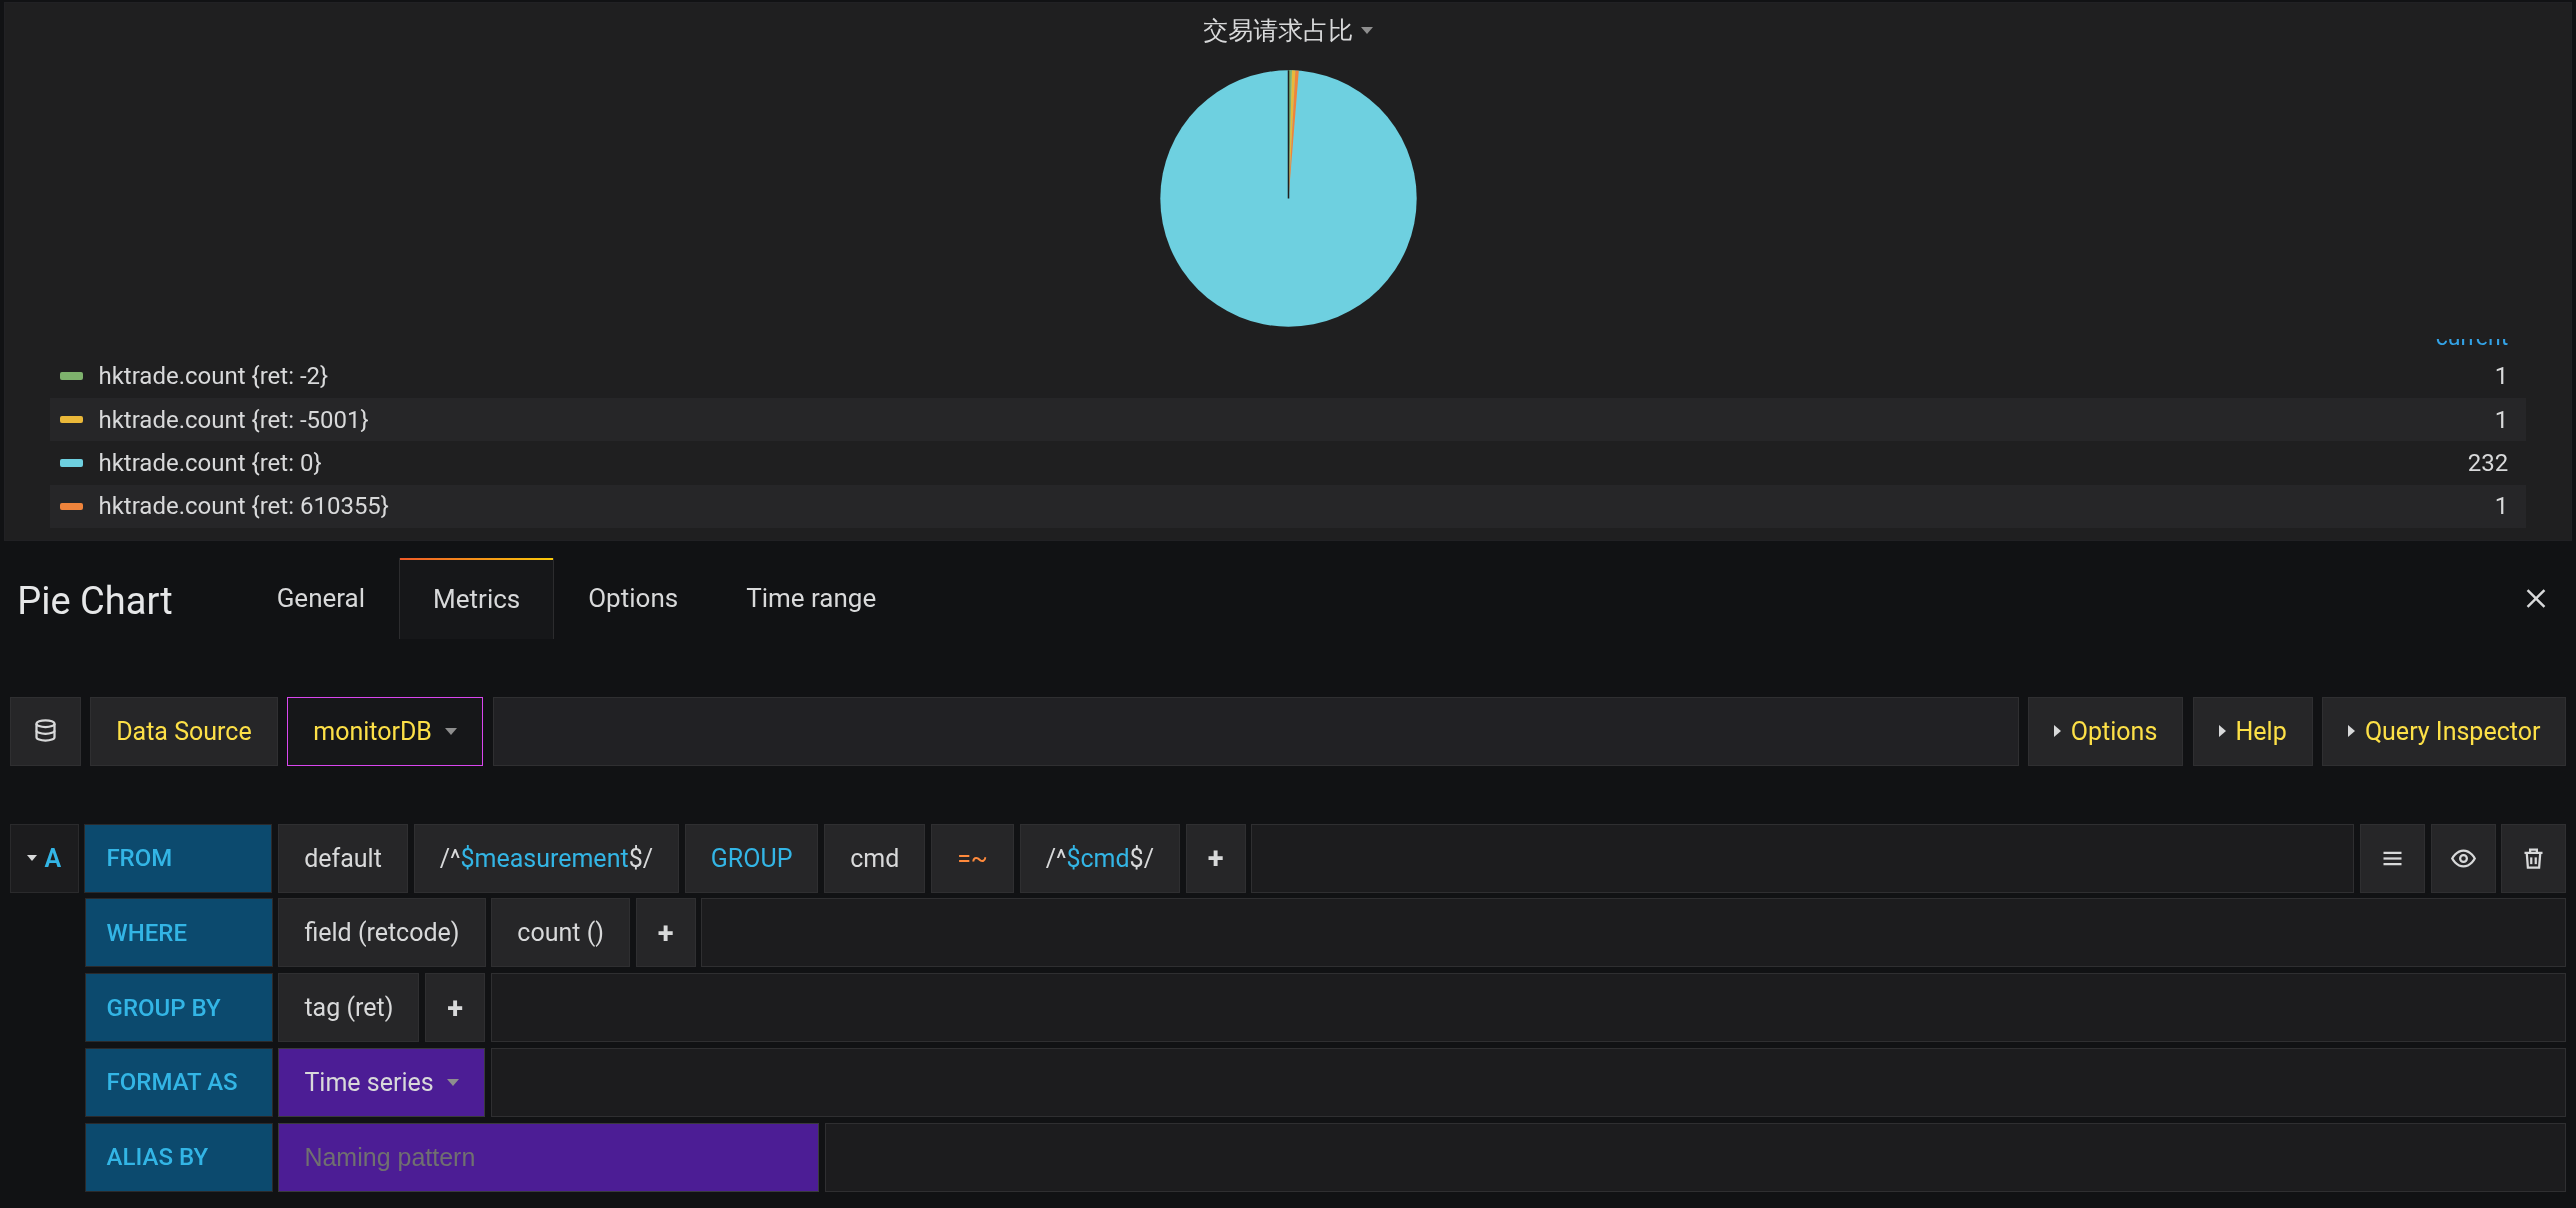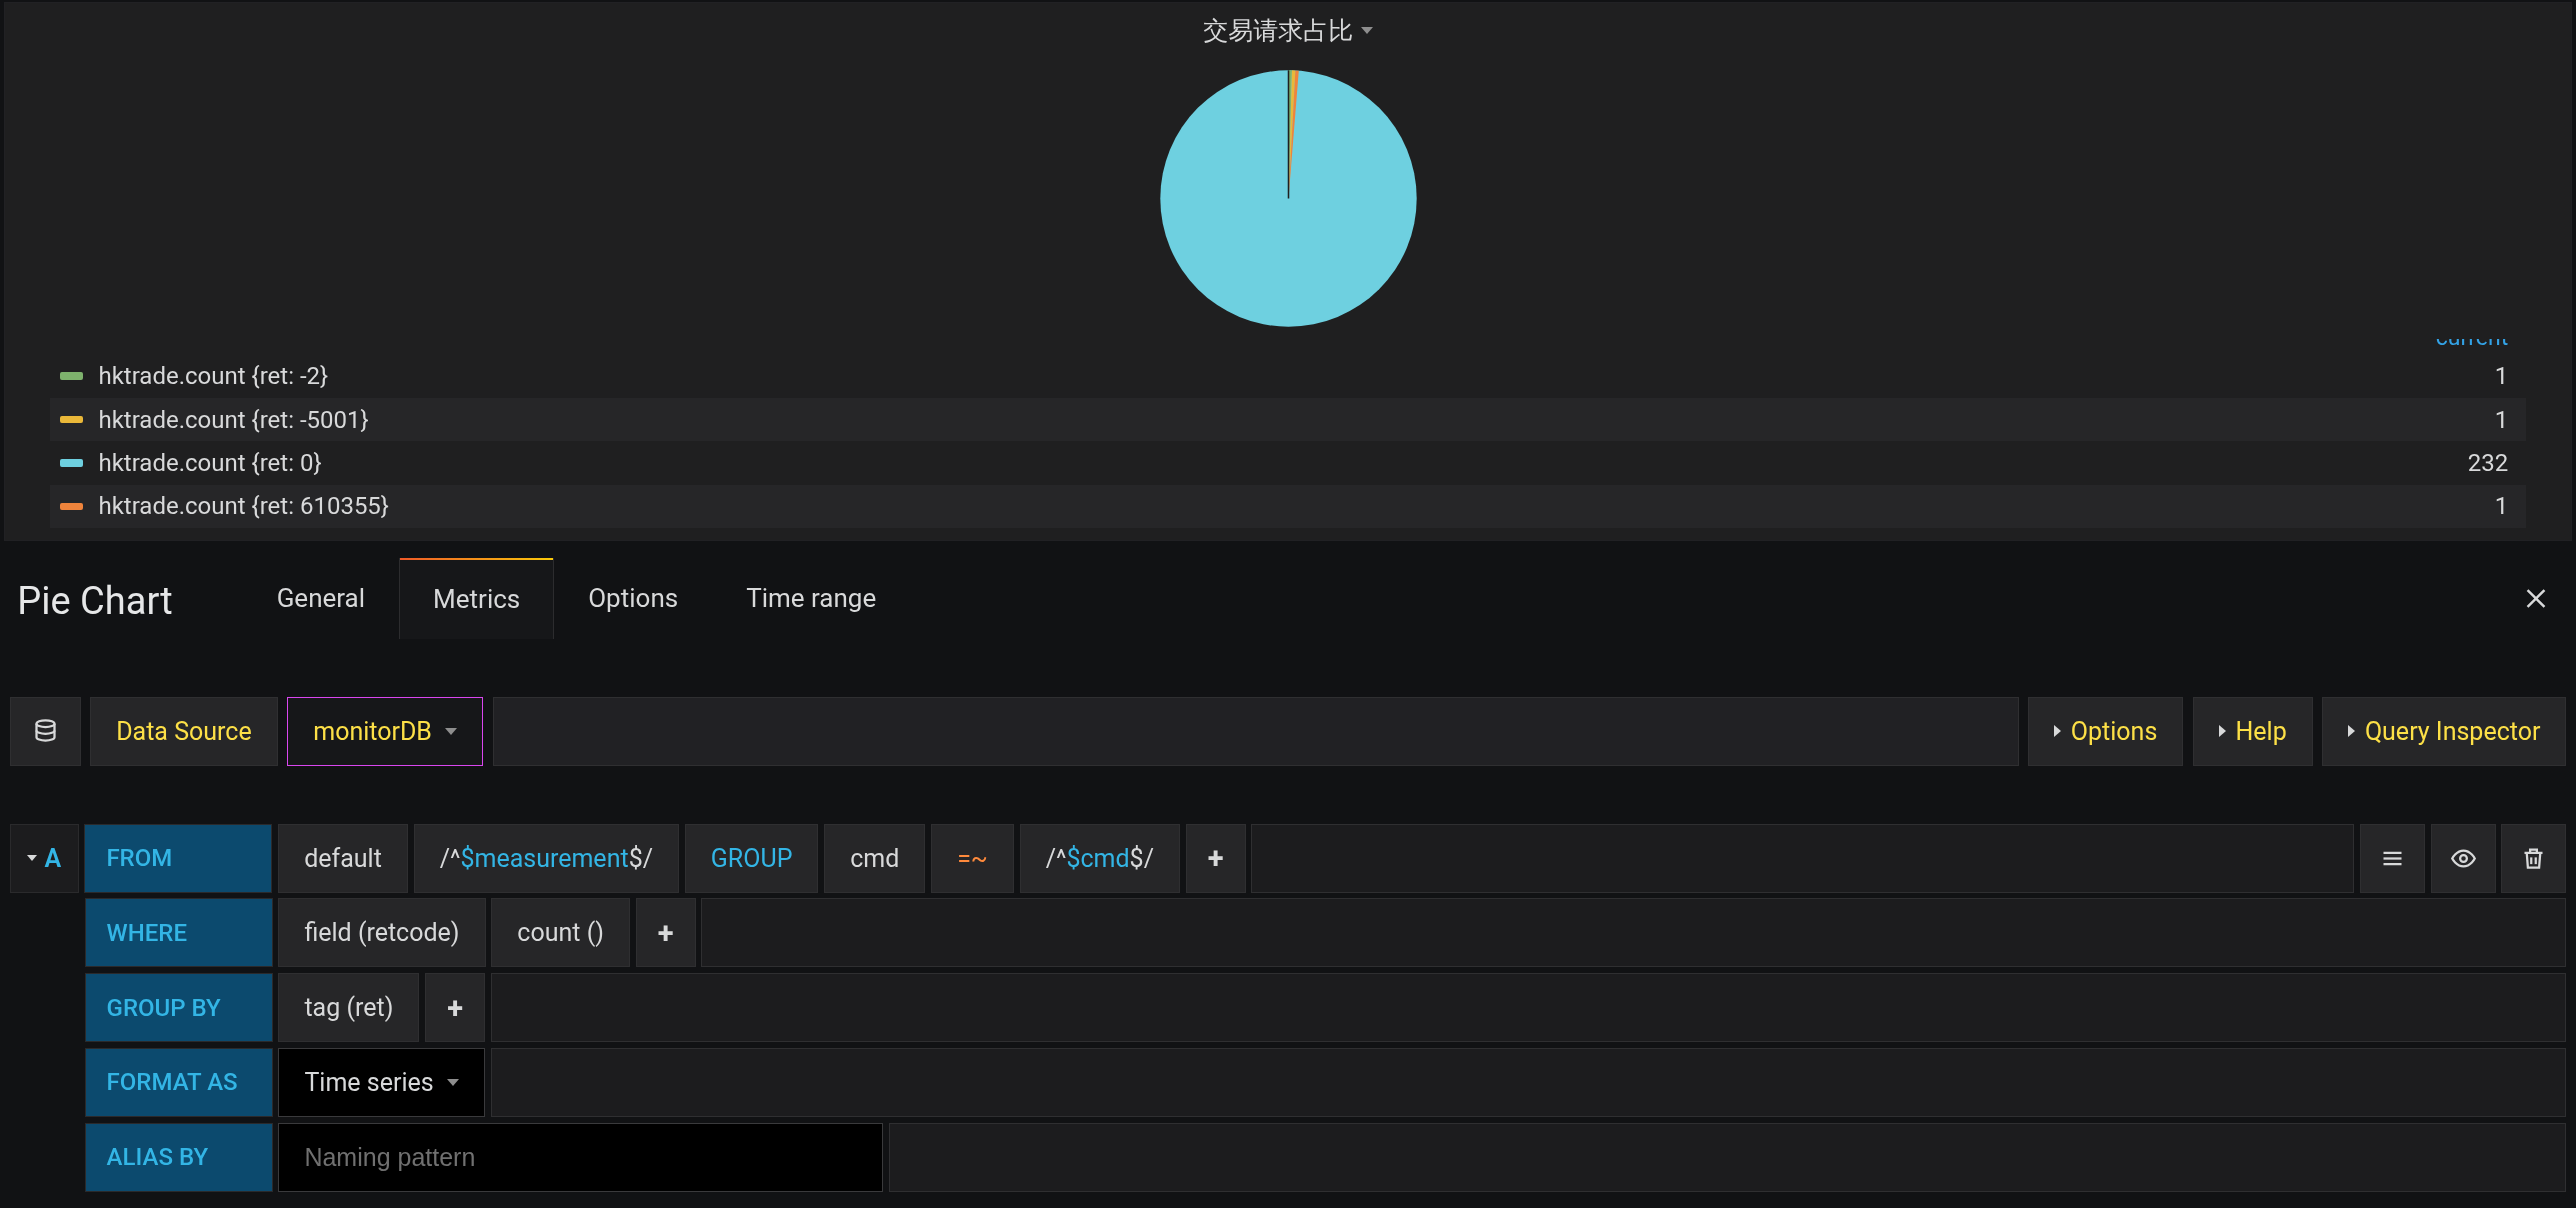--- a/index.html
+++ b/index.html
@@ -120,21 +120,21 @@
 }
 .qseg {
   background: #262628; border: 1px solid #2f2f31;
   display: flex; align-items: center; padding: 0 25px;
   font-size: 25px; color: #d8d9da; white-space: nowrap;
 }
 .qseg .kw { color: #33b5e5; }
 .qseg .op { color: #ff8a3c; }
 .qseg.fill { flex: 1; background: #1c1c1e; }
 .qseg.plus { font-weight: 700; font-size: 29px; padding: 0 21px; cursor: pointer; }
-.qseg.dark { background: #000000; border: 1px solid #3a3a3c; justify-content: center; }
+.qseg.dark { background: #4c1d95; border: 1px solid #3a3a3c; justify-content: center; }
 .qseg input {
   background: transparent; border: none; outline: none;
   color: #d8d9da; font-size: 25px; width: 100%;
 }
 .qseg input::placeholder { color: #707070; }
 
 .query-head { display: flex; gap: 5.8px; }
 .qA {
   width: 69px; background: #1c1c1e; border: 1px solid #2a2a2c;
   display: flex; align-items: center; justify-content: center; gap: 7.7px;
@@ -142,21 +142,21 @@
 .qA .tri-down { border-top-color: #d8d9da; border-left-width:5.8px; border-right-width:5.8px; border-top-width:6.7px;}
 .qA-letter { color: #33b5e5; font-size: 25px; font-weight: 600; }
 .qactions { display: flex; gap: 5.8px; margin-left: auto; }
 .qicon {
   width: 65px; background: #262628; border: 1px solid #2f2f31;
   display: flex; align-items: center; justify-content: center; cursor: pointer;
 }
 svg.ico { width: 27px; height: 27px; stroke: #d8d9da; fill: none; stroke-width: 2; }
 svg.ico.fill { fill: #d8d9da; stroke: none; }
 .indent { margin-left: 75px; }
-.input-wide { width: 605px; }
+.input-wide { width: 541px; }
 </style>
 </head>
 <body>
 
 <div class="panel-area">
   <div class="panel-title">
     <span>交易请求占比</span>
     <span class="tri-down"></span>
   </div>
 

